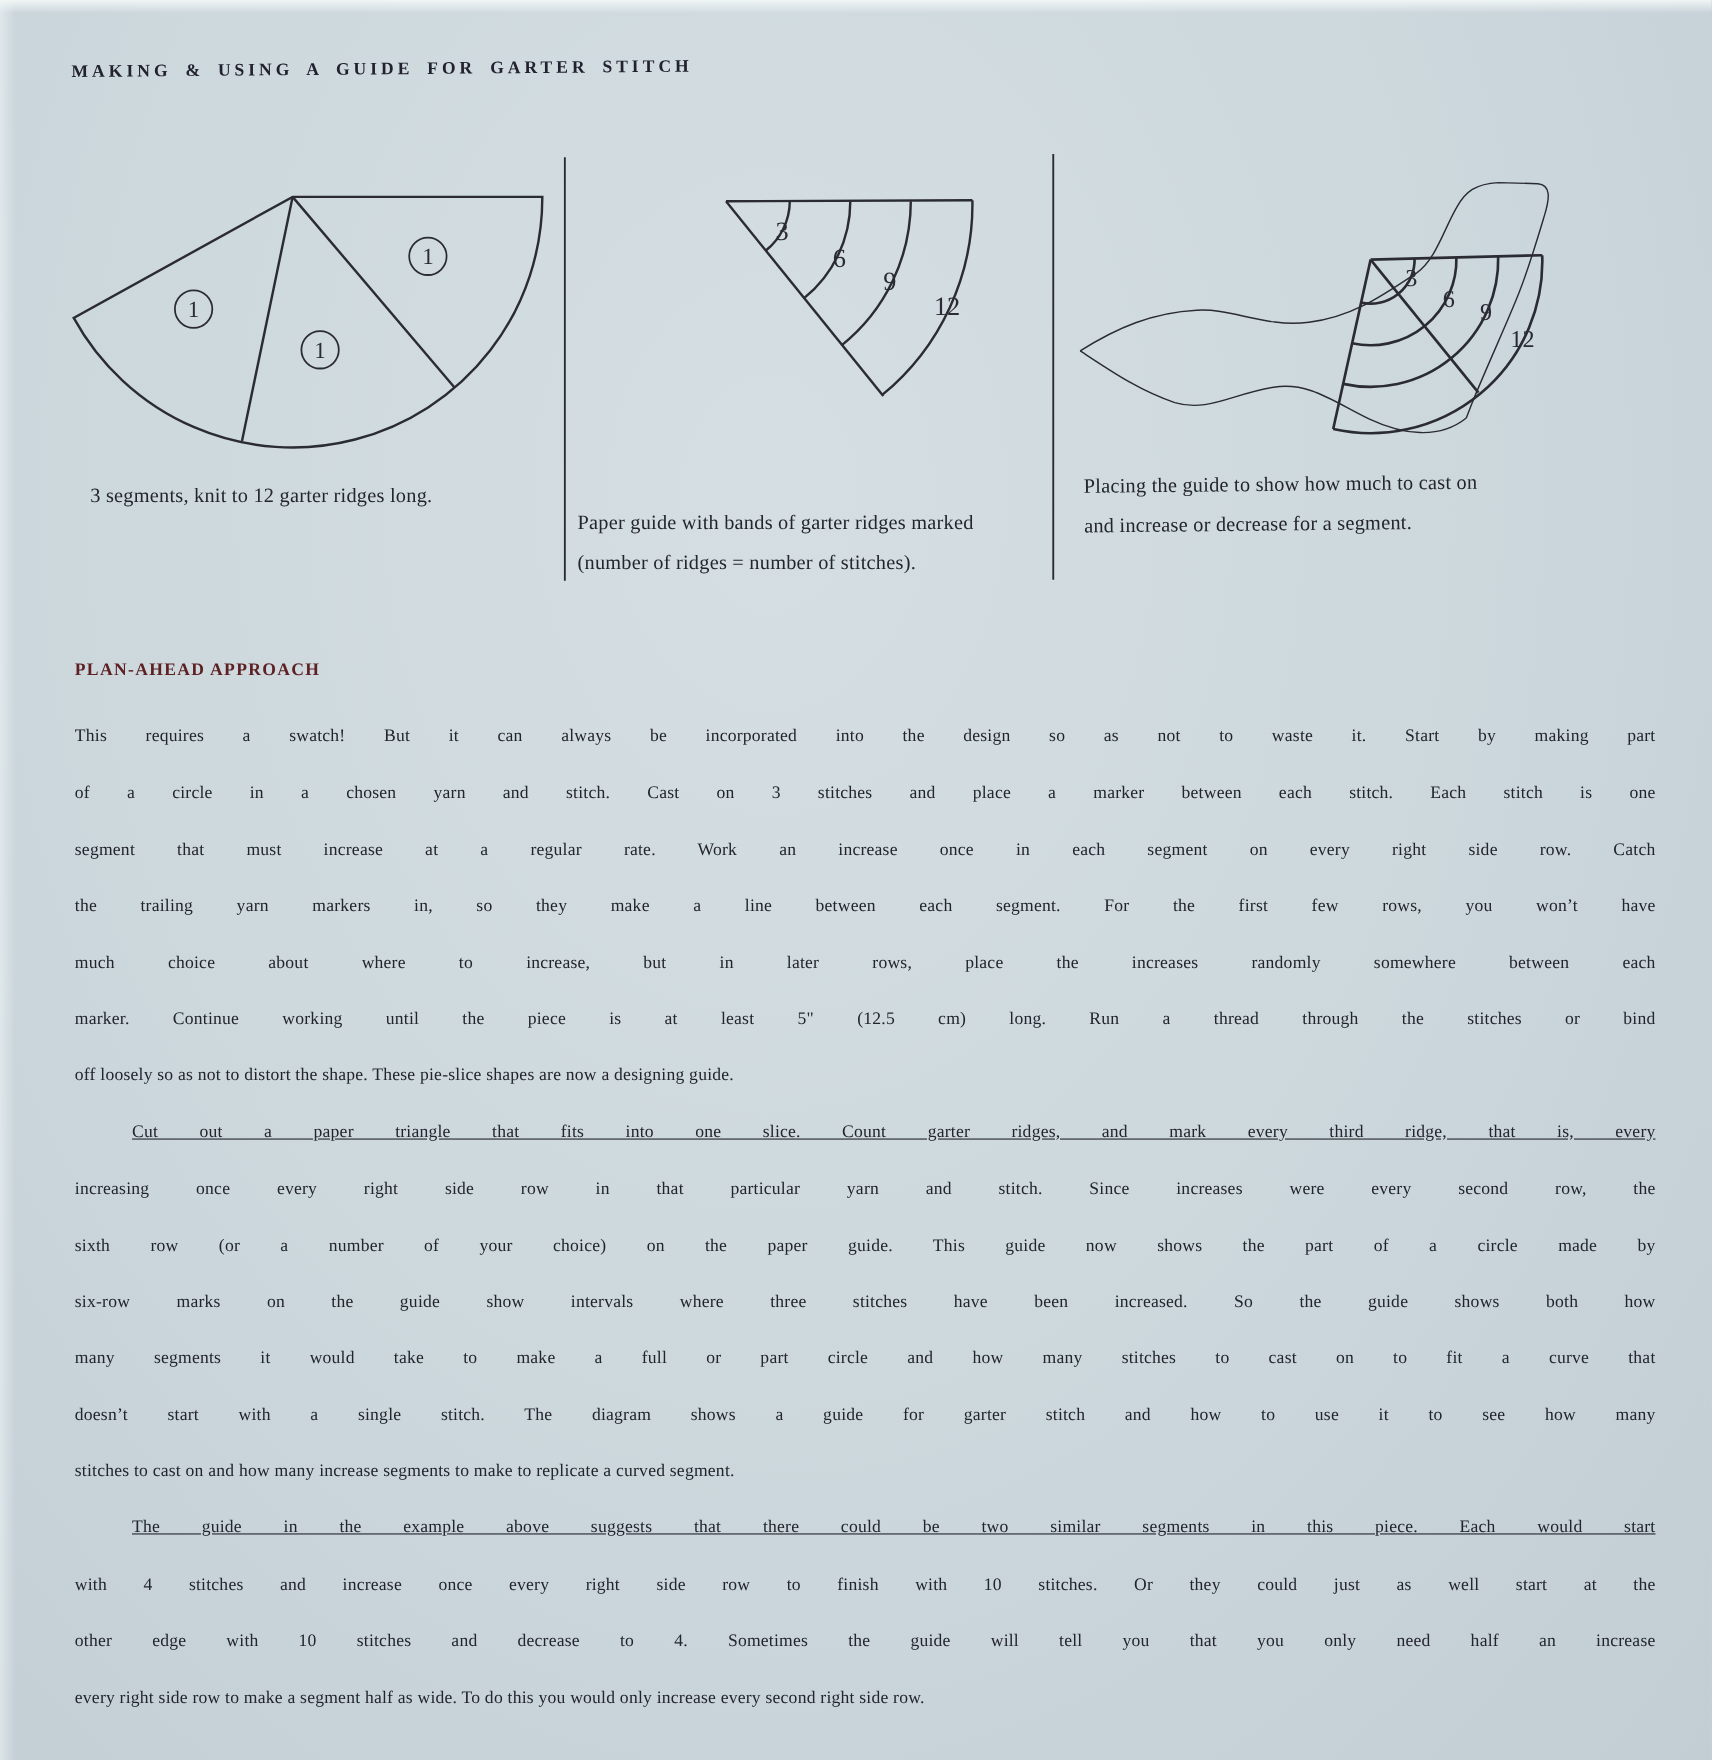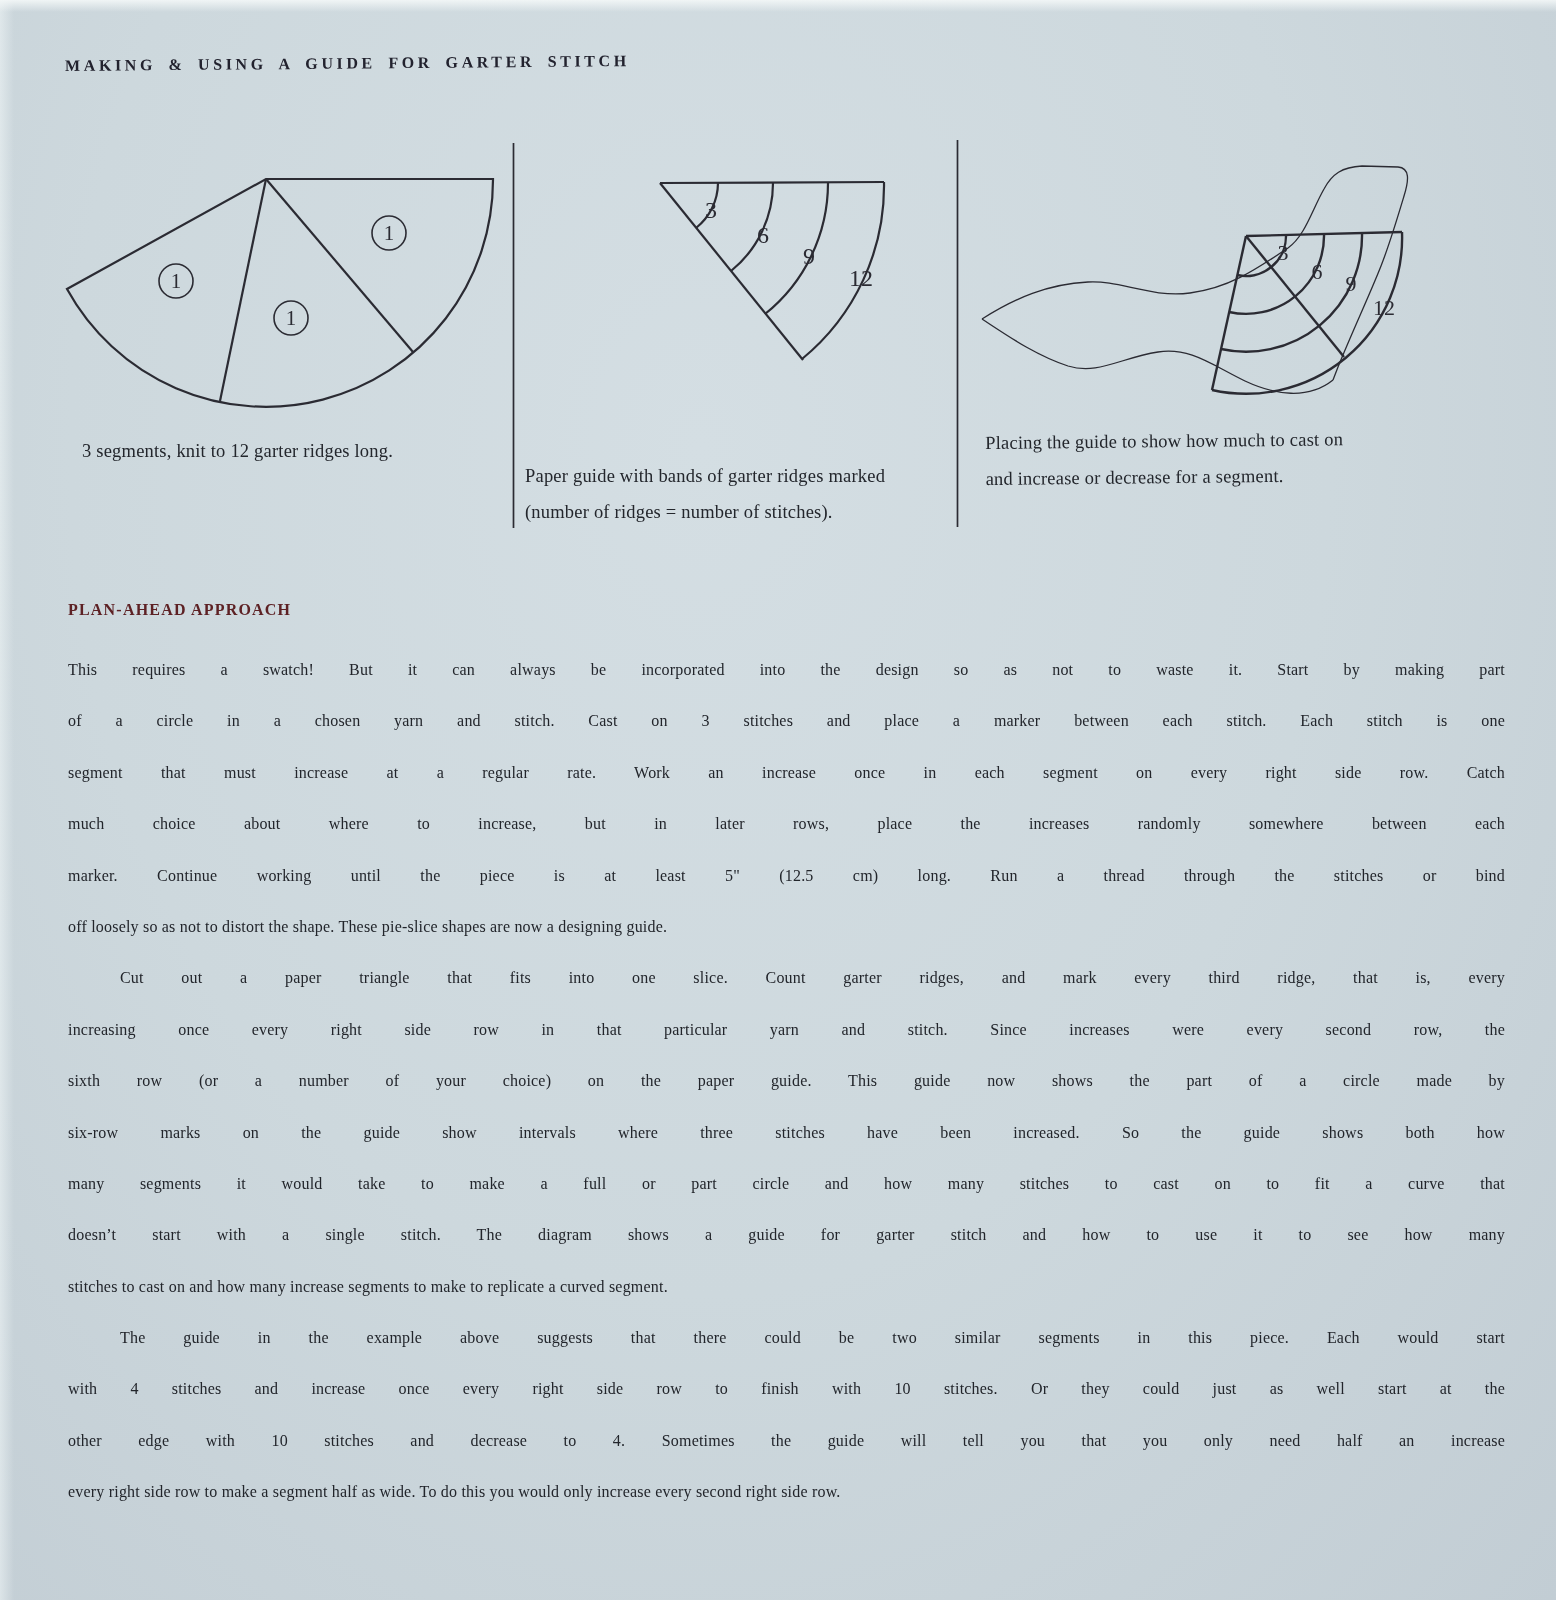--- a/index.html
+++ b/index.html
@@ -38,21 +38,21 @@
   }
   .body-text{
     position:absolute;left:68px;top:644px;width:1437px;
     font-size:16px;color:#22252b;letter-spacing:.2px;
   }
   .line{
     line-height:51.4px;height:51.4px;
     text-align:justify;text-align-last:justify;
     white-space:normal;
   }
-  .line.indent{text-indent:52px;}
+  .line.indent{text-indent:52px;text-decoration:underline;}
   .line.last{text-align-last:left;}
 </style>
 </head>
 <body>
 
 <div class="page">
 
   <div class="running-head">MAKING &amp; USING A GUIDE FOR GARTER STITCH</div>
 
   <svg class="fig-svg" width="1556" height="1600" viewBox="0 0 1556 1600" fill="none" stroke="#2b2b33">
@@ -123,20 +123,21 @@
   <div class="caption cap1">3 segments, knit to 12 garter ridges long.</div>
   <div class="caption cap2">Paper guide with bands of garter ridges marked (number of ridges = number of stitches).</div>
   <div class="caption cap3">Placing the guide to show how much to cast on and increase or decrease for a segment.</div>
 
   <h2 class="heading">PLAN-AHEAD APPROACH</h2>
 
   <div class="body-text">
     <div class="line">This requires a swatch! But it can always be incorporated into the design so as not to waste it. Start by making part</div>
     <div class="line">of a circle in a chosen yarn and stitch. Cast on 3 stitches and place a marker between each stitch. Each stitch is one</div>
     <div class="line">segment that must increase at a regular rate. Work an increase once in each segment on every right side row. Catch</div>
+    <div class="line">the trailing yarn markers in, so they make a line between each segment. For the first few rows, you won’t have</div>
     <div class="line">much choice about where to increase, but in later rows, place the increases randomly somewhere between each</div>
     <div class="line">marker. Continue working until the piece is at least 5" (12.5 cm) long. Run a thread through the stitches or bind</div>
     <div class="line last">off loosely so as not to distort the shape. These pie-slice shapes are now a designing guide.</div>
     <div class="line indent">Cut out a paper triangle that fits into one slice. Count garter ridges, and mark every third ridge, that is, every</div>
     <div class="line">increasing once every right side row in that particular yarn and stitch. Since increases were every second row, the</div>
     <div class="line">sixth row (or a number of your choice) on the paper guide. This guide now shows the part of a circle made by</div>
     <div class="line">six-row marks on the guide show intervals where three stitches have been increased. So the guide shows both how</div>
     <div class="line">many segments it would take to make a full or part circle and how many stitches to cast on to fit a curve that</div>
     <div class="line">doesn’t start with a single stitch. The diagram shows a guide for garter stitch and how to use it to see how many</div>
     <div class="line last">stitches to cast on and how many increase segments to make to replicate a curved segment.</div>

